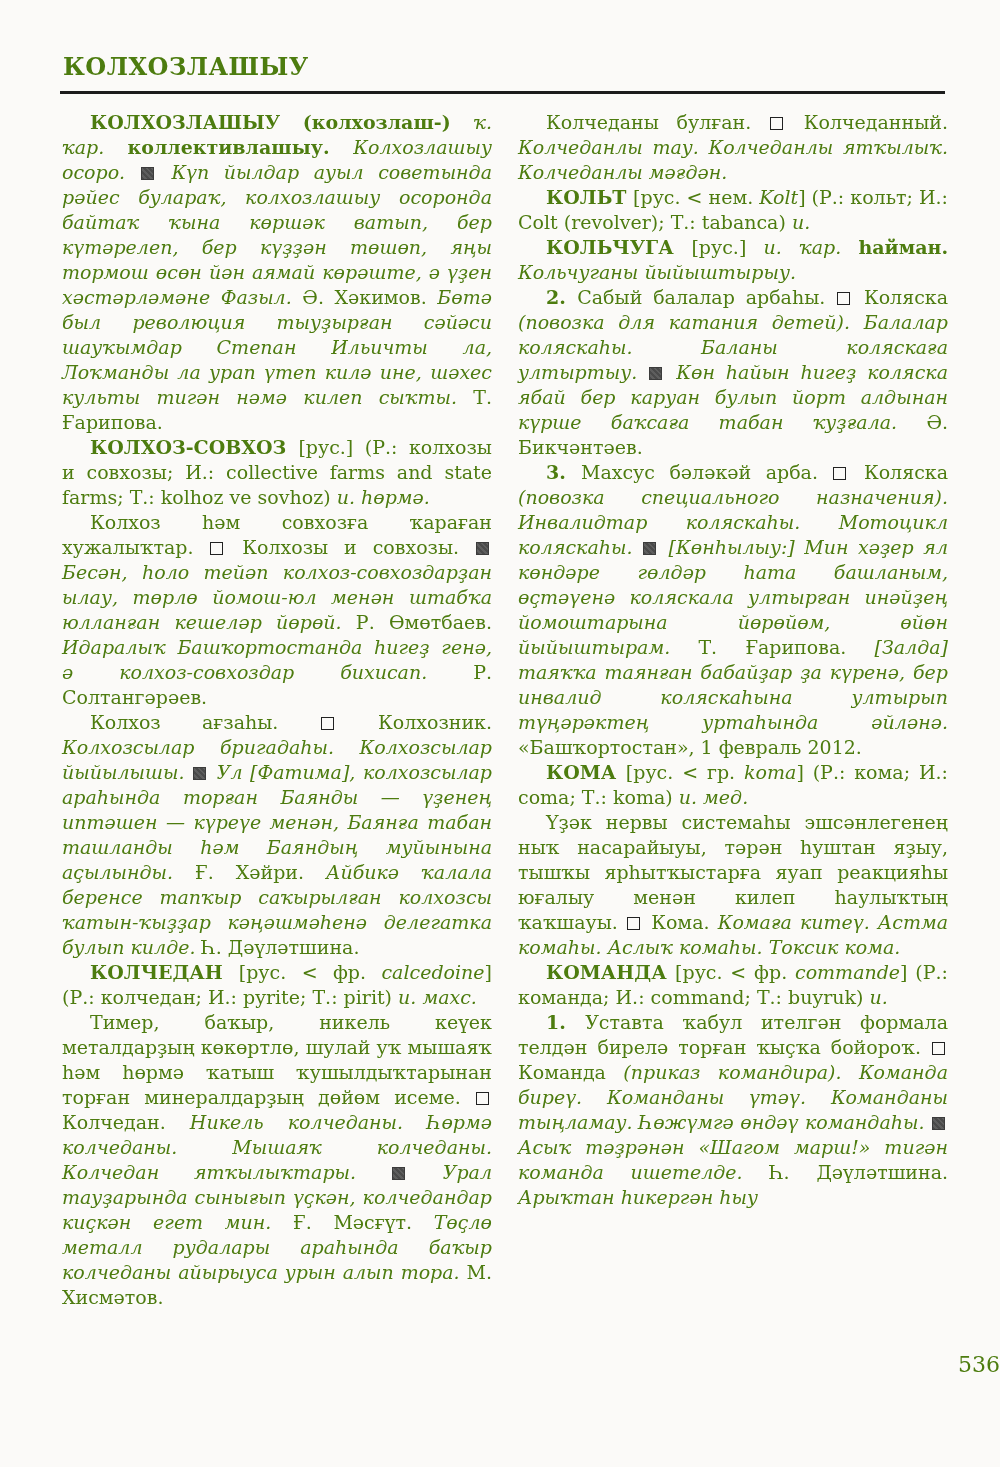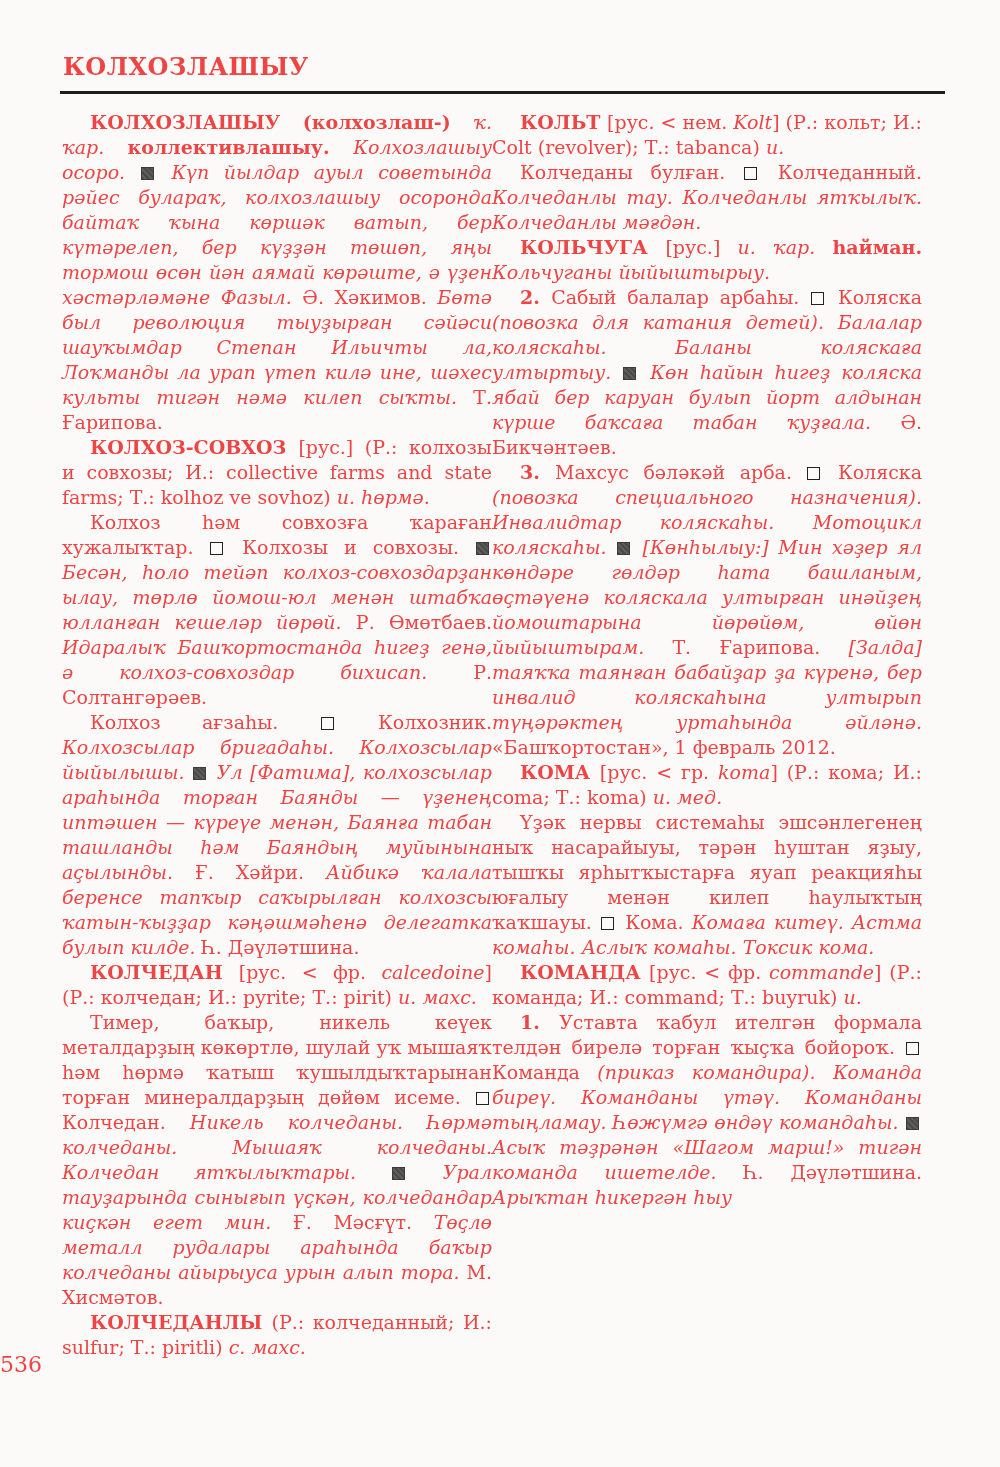--- a/index.html
+++ b/index.html
@@ -1,21 +1,21 @@
 <!DOCTYPE html>
 <html lang="ba"><head>
 <meta charset="utf-8">
 <style>
   html, body { margin: 0; padding: 0; background: #f6f5f2; }
   .page {
     position: relative;
     width: 1000px;
     height: 1467px;
     background: #fbfaf8;
-    color: #ef4444;
+    color: #4d7c0f;
     font-family: "DejaVu Serif", "Liberation Serif", serif;
     overflow: hidden;
   }
   .running-head {
     position: absolute;
     left: 63px;
     top: 52px;
     font-size: 24px;
     font-weight: bold;
     letter-spacing: 0.5px;
@@ -27,20 +27,21 @@
     width: 885px;
     height: 2.5px;
     background: #1c1c1c;
   }
   .columns {
     position: absolute;
     left: 62px;
     top: 110px;
     width: 886px;
     display: flex;
+    gap: 26px;
   }
   .col {
     width: 430px;
     font-size: 19px;
     line-height: 25px;
     text-align: justify;
   }
   .para { margin: 0; text-indent: 28px; }
   .seg-r { font-style: normal; font-weight: normal; }
   .seg-b { font-weight: bold; }
@@ -55,43 +56,42 @@
   .sq-open { border: 1.6px solid #222; background: transparent; }
   .sq-fill {
     border: 1px solid #3c3c3c;
     background: repeating-linear-gradient(45deg, #4a4a4a 0 2px, #5e5e5e 2px 4px);
   }
   .page-number {
     position: absolute;
     left: 0;
     right: 0;
     top: 1352px;
-    text-align: left;
+    text-align: right;
     font-size: 22px;
   }
 </style>
 </head>
 <body>
 
 <div class="page">
   <div class="running-head">КОЛХОЗЛАШЫУ</div>
   <div class="head-rule"></div>
   <div class="columns">
     <div class="col" id="col-left">
         <p class="para"><span class="seg-b">КОЛХОЗЛАШЫУ (колхозлаш-) </span><span class="seg-i">ҡ. ҡар. </span><span class="seg-b">коллективлашыу. </span><span class="seg-i">Колхозлашыу осоро. </span><span class="sq sq-fill"></span> <span class="seg-i">Күп йылдар ауыл советында рәйес булараҡ, колхозлашыу осоронда байтаҡ ҡына көршәк ватып, бер күтәрелеп, бер күҙҙән төшөп, яңы тормош өсөн йән аямай көрәште, ә үҙен хәстәрләмәне Фазыл. </span><span class="seg-r">Ә. Хәкимов. </span><span class="seg-i">Бөтә был революция тыуҙырған сәйәси шауҡымдар Степан Ильичты ла, Лоҡманды ла урап үтеп килә ине, шәхес культы тигән нәмә килеп сыҡты. </span><span class="seg-r">Т. Ғарипова.</span></p>
         <p class="para"><span class="seg-b">КОЛХОЗ-СОВХОЗ </span><span class="seg-r">[рус.] (Р.: колхозы и совхозы; И.: collective farms and state farms; Т.: kolhoz ve sovhoz) </span><span class="seg-i">и. һөрмә.</span></p>
         <p class="para"><span class="seg-r">Колхоз һәм совхозға ҡараған хужалыҡтар. </span><span class="sq sq-open"></span> <span class="seg-r">Колхозы и совхозы. </span><span class="sq sq-fill"></span> <span class="seg-i">Бесән, һоло тейәп колхоз-совхоздарҙан ылау, төрлө йомош-юл менән штабҡа юлланған кешеләр йөрөй. </span><span class="seg-r">Р. Өмөтбаев. </span><span class="seg-i">Идаралыҡ Башҡортостанда һигеҙ генә, ә колхоз-совхоздар бихисап. </span><span class="seg-r">Р. Солтангәрәев.</span></p>
         <p class="para"><span class="seg-r">Колхоз ағзаһы. </span><span class="sq sq-open"></span> <span class="seg-r">Колхозник. </span><span class="seg-i">Колхозсылар бригадаһы. Колхозсылар йыйылышы. </span><span class="sq sq-fill"></span> <span class="seg-i">Ул [Фатима], колхозсылар араһында торған Баянды — үҙенең иптәшен — күреүе менән, Баянға табан ташланды һәм Баяндың муйынына аҫылынды. </span><span class="seg-r">Ғ. Хәйри. </span><span class="seg-i">Айбикә ҡалала беренсе тапҡыр саҡырылған колхозсы ҡатын-ҡыҙҙар кәңәшмәһенә делегатка булып килде. </span><span class="seg-r">Һ. Дәүләтшина.</span></p>
         <p class="para"><span class="seg-b">КОЛЧЕДАН </span><span class="seg-r">[рус. &lt; фр. </span><span class="seg-i">calcedoine</span><span class="seg-r">] (Р.: колчедан; И.: pyrite; Т.: pirit) </span><span class="seg-i">и. махс.</span></p>
         <p class="para"><span class="seg-r">Тимер, баҡыр, никель кеүек металдарҙың көкөртлө, шулай уҡ мышаяҡ һәм һөрмә ҡатыш ҡушылдыҡтарынан торған минералдарҙың дөйөм исеме. </span><span class="sq sq-open"></span> <span class="seg-r">Колчедан. </span><span class="seg-i">Никель колчеданы. Һөрмә колчеданы. Мышаяҡ колчеданы. Колчедан ятҡылыҡтары. </span><span class="sq sq-fill"></span> <span class="seg-i">Урал тауҙарында сынығып үҫкән, колчедандар киҫкән егет мин. </span><span class="seg-r">Ғ. Мәсғүт. </span><span class="seg-i">Төҫлө металл рудалары араһында баҡыр колчеданы айырыуса урын алып тора. </span><span class="seg-r">М. Хисмәтов.</span></p>
-        <p class="para"><span class="seg-b">КОЛЧЕДАНЛЫ </span><span class="seg-r">(Р.: колчеданный; И.: sulfur; Т.: piritli) </span><span class="seg-i">с. махс.</span></p>
       </div>
     <div class="col" id="col-right">
+        <p class="para"><span class="seg-r">Колчеданы булған. </span><span class="sq sq-open"></span> <span class="seg-r">Колчеданный. </span><span class="seg-i">Колчеданлы тау. Колчеданлы ятҡылыҡ. Колчеданлы мәғдән.</span></p>
         <p class="para"><span class="seg-b">КОЛЬТ </span><span class="seg-r">[рус. &lt; нем. </span><span class="seg-i">Kolt</span><span class="seg-r">] (Р.: кольт; И.: Colt (revolver); Т.: tabanca) </span><span class="seg-i">и.</span></p>
-        <p class="para"><span class="seg-r">Колчеданы булған. </span><span class="sq sq-open"></span> <span class="seg-r">Колчеданный. </span><span class="seg-i">Колчеданлы тау. Колчеданлы ятҡылыҡ. Колчеданлы мәғдән.</span></p>
         <p class="para"><span class="seg-b">КОЛЬЧУГА </span><span class="seg-r">[рус.] </span><span class="seg-i">и. ҡар. </span><span class="seg-b">һайман. </span><span class="seg-i">Кольчуганы йыйыштырыу.</span></p>
         <p class="para"><span class="seg-b">2. </span><span class="seg-r">Сабый балалар арбаһы. </span><span class="sq sq-open"></span> <span class="seg-r">Коляска </span><span class="seg-i">(повозка для катания детей). Балалар коляскаһы. Баланы коляскаға ултыртыу. </span><span class="sq sq-fill"></span> <span class="seg-i">Көн һайын һигеҙ коляска ябай бер каруан булып йорт алдынан күрше баҡсаға табан ҡуҙғала. </span><span class="seg-r">Ә. Бикчәнтәев.</span></p>
         <p class="para"><span class="seg-b">3. </span><span class="seg-r">Махсус бәләкәй арба. </span><span class="sq sq-open"></span> <span class="seg-r">Коляска </span><span class="seg-i">(повозка специального назначения). Инвалидтар коляскаһы. Мотоцикл коляскаһы. </span><span class="sq sq-fill"></span> <span class="seg-i">[Көнһылыу:] Мин хәҙер ял көндәре гөлдәр һата башланым, өҫтәүенә коляскала ултырған инәйҙең йомоштарына йөрөйөм, өйөн йыйыштырам. </span><span class="seg-r">Т. Ғарипова. </span><span class="seg-i">[Залда] таяҡҡа таянған бабайҙар ҙа күренә, бер инвалид коляскаһына ултырып түңәрәктең уртаһында әйләнә. </span><span class="seg-r">«Башҡортостан», 1 февраль 2012.</span></p>
         <p class="para"><span class="seg-b">КОМА </span><span class="seg-r">[рус. &lt; гр. </span><span class="seg-i">koma</span><span class="seg-r">] (Р.: кома; И.: coma; Т.: koma) </span><span class="seg-i">и. мед.</span></p>
         <p class="para"><span class="seg-r">Үҙәк нервы системаһы эшсәнлегенең ныҡ насарайыуы, тәрән һуштан яҙыу, тышҡы ярһытҡыстарға яуап реакцияһы юғалыу менән килеп һаулыҡтың ҡаҡшауы. </span><span class="sq sq-open"></span> <span class="seg-r">Кома. </span><span class="seg-i">Комаға китеү. Астма комаһы. Аслыҡ комаһы. Токсик кома.</span></p>
         <p class="para"><span class="seg-b">КОМАНДА </span><span class="seg-r">[рус. &lt; фр. </span><span class="seg-i">commande</span><span class="seg-r">] (Р.: команда; И.: command; Т.: buyruk) </span><span class="seg-i">и.</span></p>
         <p class="para"><span class="seg-b">1. </span><span class="seg-r">Уставта ҡабул ителгән формала телдән бирелә торған ҡыҫҡа бойороҡ. </span><span class="sq sq-open"></span> <span class="seg-r">Команда </span><span class="seg-i">(приказ командира). Команда биреү. Команданы үтәү. Команданы тыңламау. Һөжүмгә өндәү командаһы. </span><span class="sq sq-fill"></span> <span class="seg-i">Асыҡ тәҙрәнән «Шагом марш!» тигән команда ишетелде. </span><span class="seg-r">Һ. Дәүләтшина. </span><span class="seg-i">Арыҡтан һикергән һыу</span></p>
       </div>
   </div>
   <div class="page-number">536</div>

